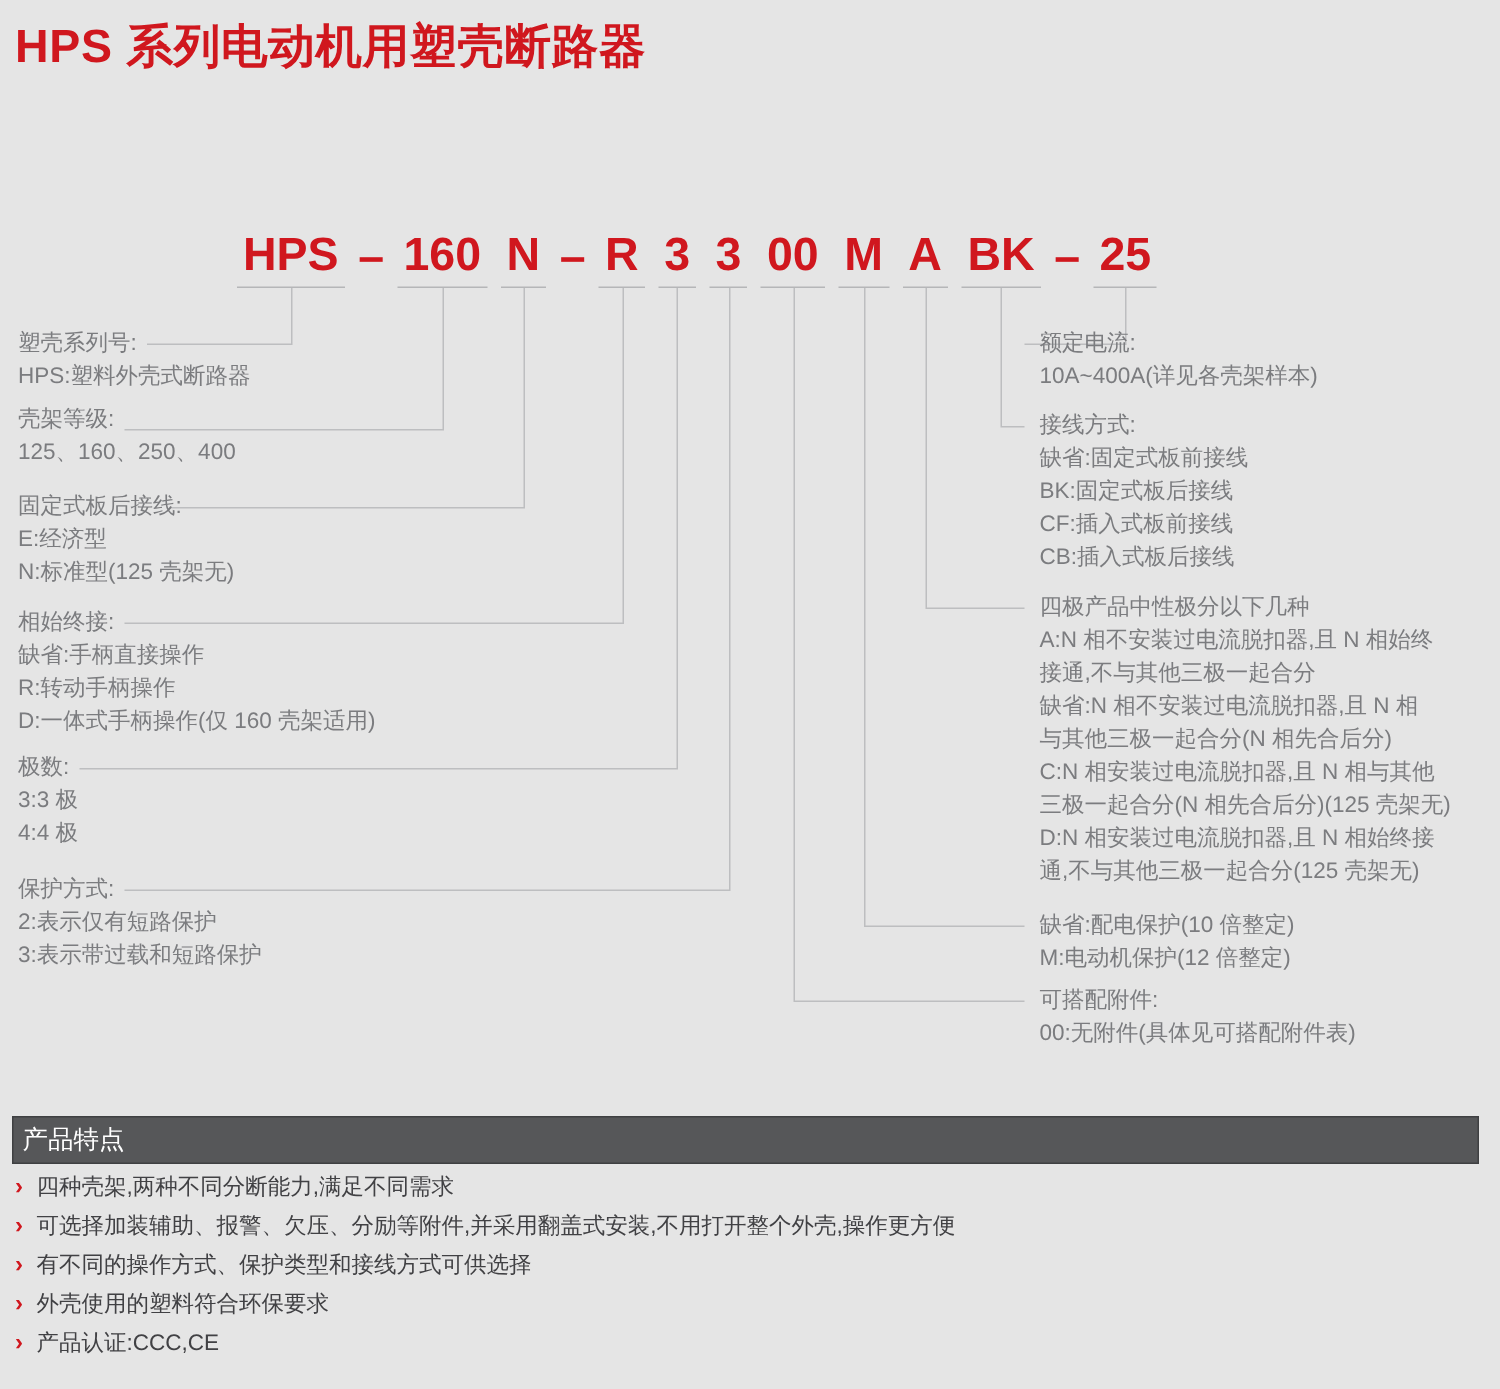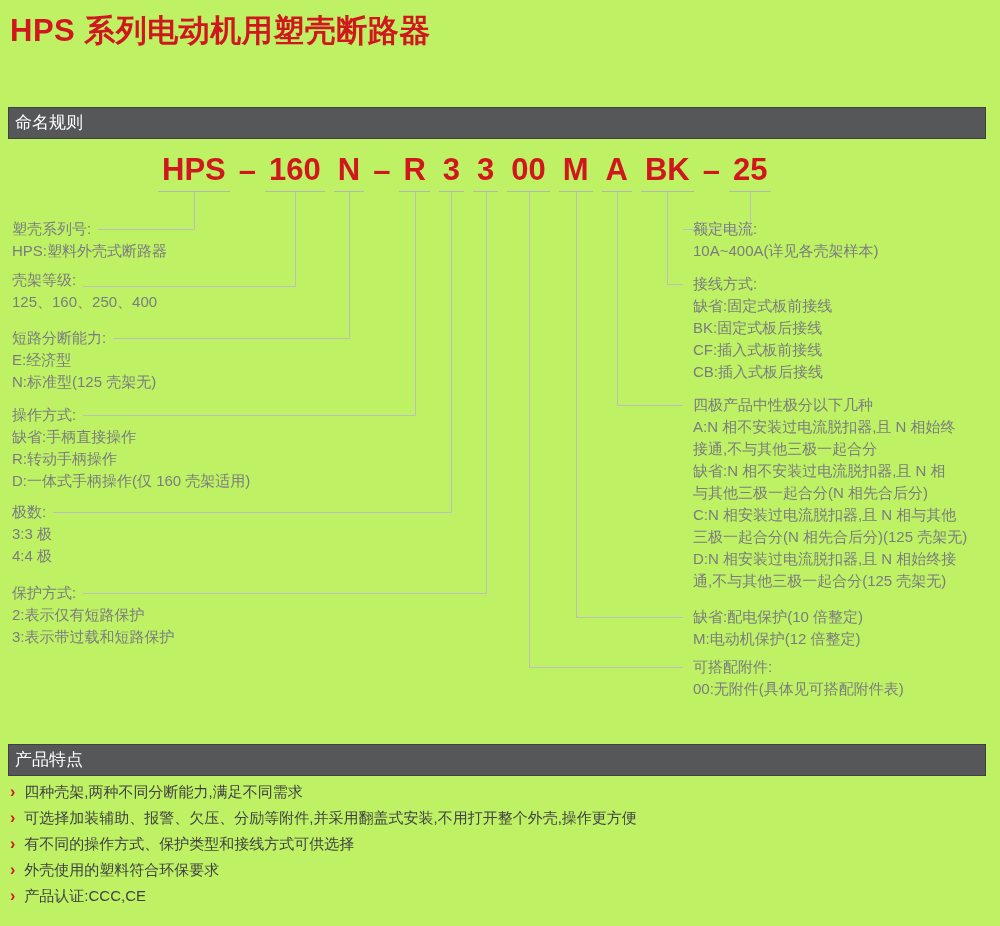--- a/index.html
+++ b/index.html
@@ -8,21 +8,21 @@
     --bar-border:#3f4042;
     --bar-text:#ffffff;
     --label-gray:#7b7c7f;
     --feature-text:#414144;
     --line-gray:#bdbec0;
     --underline-gray:#b5b6b8;
   }
   *{box-sizing:border-box;}
   html,body{margin:0;padding:0;background:#ffffff;}
   body{font-family:"Liberation Sans","DejaVu Sans",sans-serif;}
-  .page{position:relative;width:1000px;height:926px;background:#bef264;overflow:hidden;}
+  .page{position:relative;width:1000px;height:926px;background:#e5e5e5;overflow:hidden;}
   #lines{position:absolute;left:0;top:0;z-index:0;}
   .title{
     position:absolute;left:10px;top:12px;margin:0;
     font-size:31px;line-height:38px;font-weight:bold;color:var(--red);
     white-space:nowrap;letter-spacing:0.5px;
   }
   .bar{
     position:absolute;left:8px;width:978px;height:32px;
     background:var(--bar-bg);border:1px solid var(--bar-border);
     color:var(--bar-text);font-size:17px;line-height:30px;padding-left:6px;
@@ -68,21 +68,20 @@
       <polyline points="486.5,192 486.5,593.5 83,593.5" fill="none" stroke="#bdbec0" stroke-width="1"></polyline>
       <polyline points="750.5,192 750.5,229.5 683,229.5" fill="none" stroke="#bdbec0" stroke-width="1"></polyline>
       <polyline points="667.5,192 667.5,284.5 683,284.5" fill="none" stroke="#bdbec0" stroke-width="1"></polyline>
       <polyline points="617.5,192 617.5,405.5 683,405.5" fill="none" stroke="#bdbec0" stroke-width="1"></polyline>
       <polyline points="576.5,192 576.5,617.5 683,617.5" fill="none" stroke="#bdbec0" stroke-width="1"></polyline>
       <polyline points="529.5,192 529.5,667.5 683,667.5" fill="none" stroke="#bdbec0" stroke-width="1"></polyline>
     </svg>
 
   <h1 class="title">HPS 系列电动机用塑壳断路器</h1>
 
-  <div class="bar bar-naming">命名规则</div>
 
   <div class="code" id="code-row">
       <span class="seg u">HPS</span>
       <span class="seg dash">–</span>
       <span class="seg u">160</span>
       <span class="seg u">N</span>
       <span class="seg dash">–</span>
       <span class="seg u">R</span>
       <span class="seg u">3</span>
       <span class="seg u">3</span>
@@ -97,26 +96,26 @@
   <div id="callouts-left">
       <div class="callout left" style="top: 218px; left: 12px;">
         <div class="callout-line">塑壳系列号:</div>
         <div class="callout-line">HPS:塑料外壳式断路器</div>
       </div>
       <div class="callout left" style="top: 269px; left: 12px;">
         <div class="callout-line">壳架等级:</div>
         <div class="callout-line">125、160、250、400</div>
       </div>
       <div class="callout left" style="top: 327px; left: 12px;">
-        <div class="callout-line">短路分断能力:</div>
+        <div class="callout-line">固定式板后接线:</div>
         <div class="callout-line">E:经济型</div>
         <div class="callout-line">N:标准型(125 壳架无)</div>
       </div>
       <div class="callout left" style="top: 404px; left: 12px;">
-        <div class="callout-line">操作方式:</div>
+        <div class="callout-line">相始终接:</div>
         <div class="callout-line">缺省:手柄直接操作</div>
         <div class="callout-line">R:转动手柄操作</div>
         <div class="callout-line">D:一体式手柄操作(仅 160 壳架适用)</div>
       </div>
       <div class="callout left" style="top: 501px; left: 12px;">
         <div class="callout-line">极数:</div>
         <div class="callout-line">3:3 极</div>
         <div class="callout-line">4:4 极</div>
       </div>
       <div class="callout left" style="top: 582px; left: 12px;">

